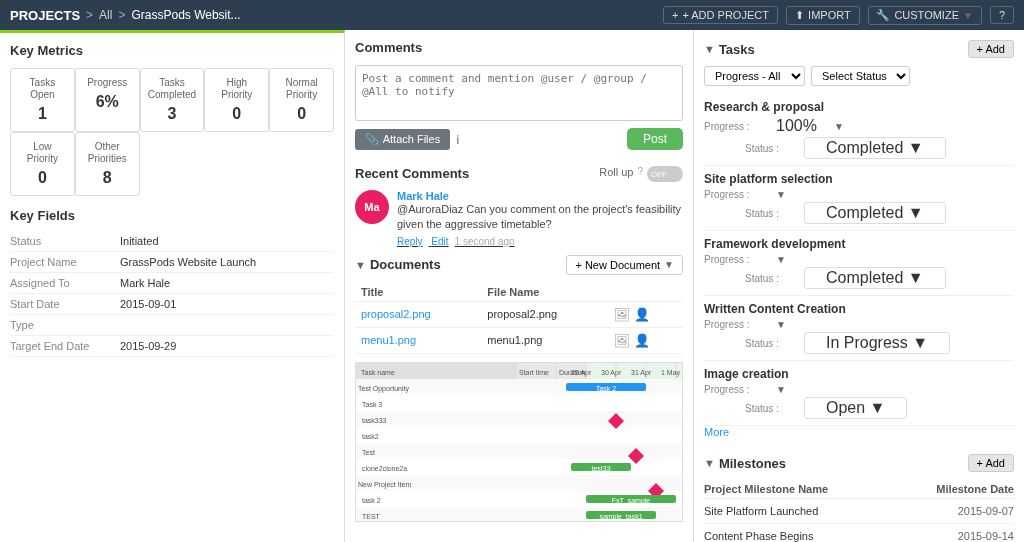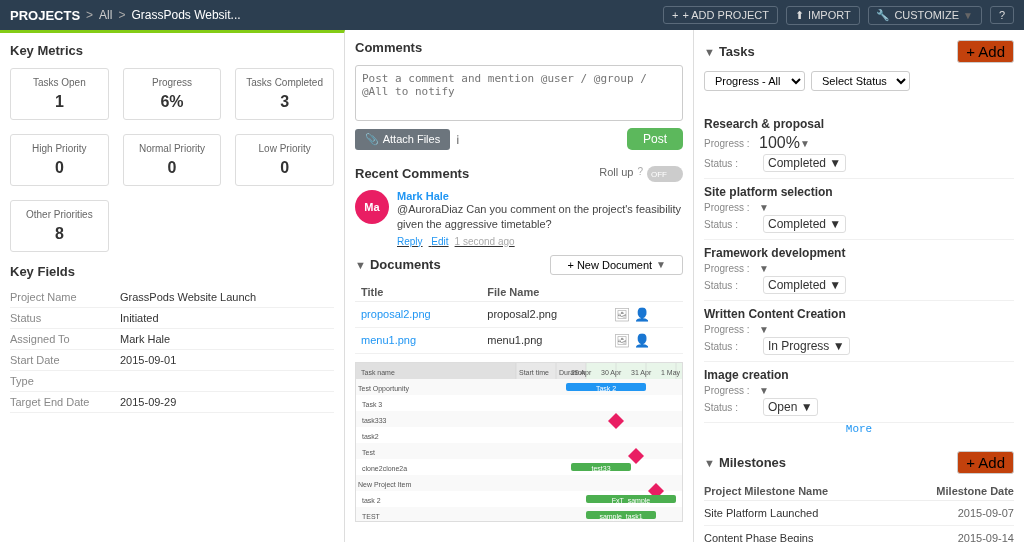--- a/index.html
+++ b/index.html
@@ -59,22 +59,22 @@
 
     .section-title {
       font-size: 13px;
       font-weight: bold;
       color: #333;
       margin-bottom: 10px;
     }
 
     .metrics-grid {
       display: grid;
-      grid-template-columns: repeat(3, 1fr);
-      gap: 14px;
+      grid-template-columns: repeat(5, 1fr);
+      gap: 0;
       margin-bottom: 12px;
     }
     .metric-card {
       border: 1px solid #ddd;
       border-radius: 3px;
       padding: 8px 6px;
       text-align: center;
       background: #fff;
     }
     .metric-card .metric-title {
@@ -204,21 +204,21 @@
     .documents-section {}
     .docs-header {
       display: flex;
       align-items: center;
       margin-bottom: 8px;
     }
     .docs-header .docs-title { font-size: 13px; font-weight: bold; flex: 1; display: flex; align-items: center; gap: 4px; }
     .new-doc-btn {
       background: #fff;
       border: 1px solid #ccc;
-      padding: 3px 16px;
+      padding: 3px 8px;
       border-radius: 3px;
       font-size: 11px;
       cursor: pointer;
       display: flex;
       align-items: center;
       gap: 4px;
     }
     .docs-table { width: 100%; border-collapse: collapse; font-size: 11px; }
     .docs-table th { text-align: left; padding: 3px 6px; color: #555; border-bottom: 1px solid #eee; font-weight: 600; }
     .docs-table td { padding: 5px 6px; border-bottom: 1px solid #f0f0f0; }
@@ -251,73 +251,74 @@
     }
 
     .tasks-section { margin-bottom: 16px; }
     .tasks-header {
       display: flex;
       align-items: center;
       margin-bottom: 8px;
     }
     .tasks-title { font-size: 13px; font-weight: bold; flex: 1; display: flex; align-items: center; gap: 4px; }
     .add-btn {
-      background: #c2410c;
+      background: #e5e5e5;
       border: 1px solid #ccc;
       padding: 2px 8px;
       border-radius: 3px;
-      font-size: 15px;
+      font-size: 11px;
       cursor: pointer;
     }
 
     .tasks-filters {
       display: flex;
       gap: 6px;
-      margin-bottom: 20px;
+      margin-bottom: 8px;
     }
     .filter-select {
       border: 1px solid #ccc;
       border-radius: 3px;
       padding: 2px 6px;
       font-size: 11px;
       background: #fff;
       cursor: pointer;
     }
 
     .task-item {
       padding: 6px 0;
       border-bottom: 1px solid #f0f0f0;
     }
     .task-item .task-name { font-size: 12px; font-weight: bold; color: #333; margin-bottom: 3px; }
     .task-progress-row {
       display: flex;
       align-items: center;
-      gap: 0;
+      gap: 17px;
       font-size: 10px;
       color: #888;
     }
     .task-progress-row .progress-label { width: 55px; }
     .task-status-row {
       display: flex;
       align-items: center;
       gap: 4px;
       font-size: 10px;
       color: #888;
       margin-top: 2px;
+      margin-left: 41px;
     }
     .status-label { width: 55px; }
     .status-value {
-      font-size: 12px;
+      font-size: 16px;
       color: #333;
       border: 1px solid #ddd;
       border-radius: 3px;
-      padding: 1px 4px;
+      padding: 1px 21px;
       cursor: pointer;
     }
-    .more-link { text-align: center; font-size: 11px; color: #2196f3; cursor: pointer; font-family: Liberation Mono, monospace; }
+    .more-link { text-align: left; font-size: 11px; color: #2196f3; cursor: pointer; }
 
     
     .milestones-section {}
     .milestones-header {
       display: flex;
       align-items: center;
       margin-bottom: 8px;
     }
     .milestones-title { font-size: 13px; font-weight: bold; flex: 1; display: flex; align-items: center; gap: 4px; }
     .milestones-table { width: 100%; border-collapse: collapse; font-size: 11px; }
@@ -394,26 +395,26 @@
         <div class="metric-card">
           <div class="metric-title">Other Priorities</div>
           <div class="metric-value">8</div>
         </div>
       </div>
 
     <div class="key-fields">
       <div class="section-title">Key Fields</div>
       <div id="fields-list">
           <div class="field-row">
+            <span class="field-label">Status</span>
+            <span class="field-value">Initiated</span>
+          </div>
+          <div class="field-row">
             <span class="field-label">Project Name</span>
             <span class="field-value">GrassPods Website Launch</span>
-          </div>
-          <div class="field-row">
-            <span class="field-label">Status</span>
-            <span class="field-value">Initiated</span>
           </div>
           <div class="field-row">
             <span class="field-label">Assigned To</span>
             <span class="field-value">Mark Hale</span>
           </div>
           <div class="field-row">
             <span class="field-label">Start Date</span>
             <span class="field-value">2015-09-01</span>
           </div>
           <div class="field-row">

